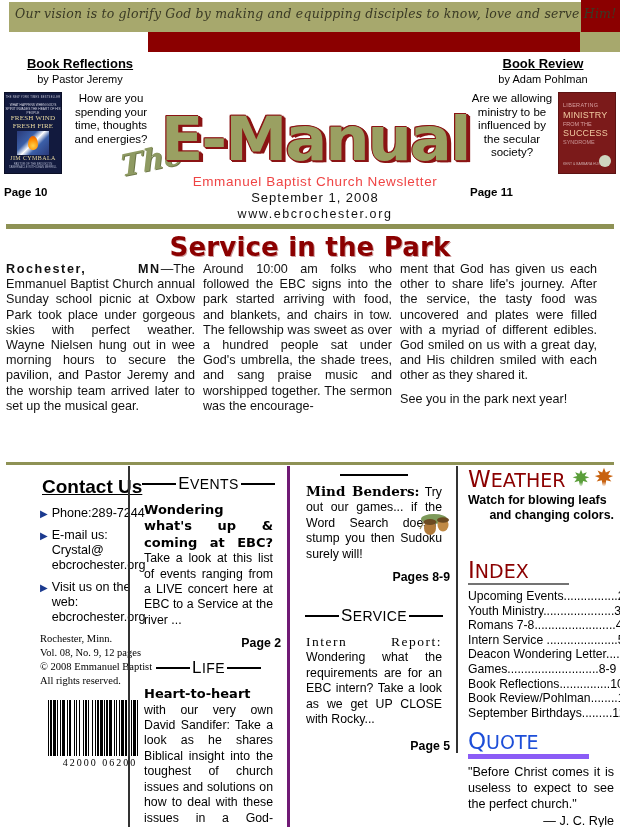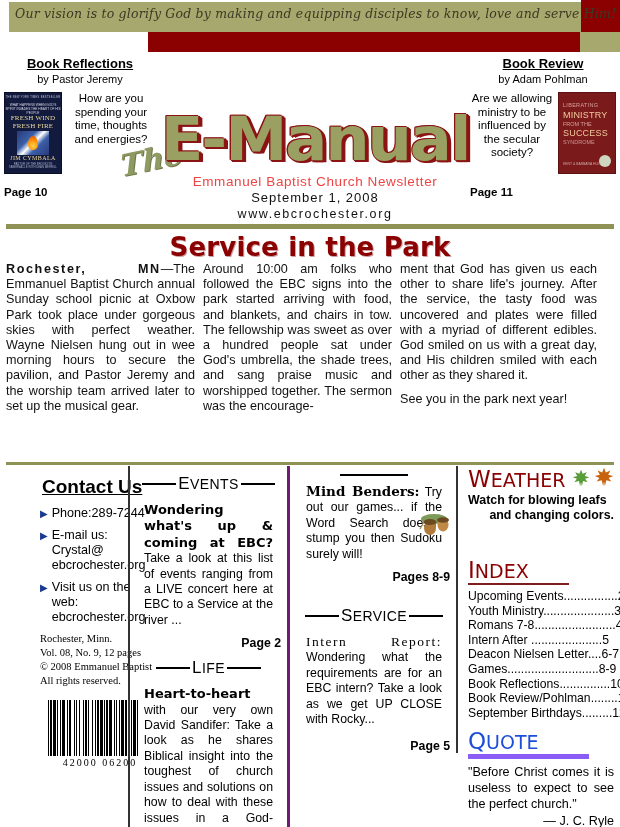--- a/index.html
+++ b/index.html
@@ -126,21 +126,21 @@
   .blurbtxt .hook-c{font-family:"Liberation Serif",serif;font-size:13.5px;letter-spacing:1.5px;}
   .pgref{font-size:12.3px;font-weight:bold;text-align:right;margin-top:3px;}
 
   
   .wx-h{display:flex;align-items:flex-end;}
   .wx-title{font-family:"DejaVu Sans",sans-serif;font-size:19px;color:#8b0000;font-weight:normal;letter-spacing:0;}
   .wx-title .big{font-size:23px;}
   .wx-txt{font-size:12.4px;font-weight:bold;line-height:15px;margin-top:1px;}
   .wx-txt .i2{display:block;text-align:right;}
 
-  .idx-h{font-family:"DejaVu Sans",sans-serif;font-size:19px;color:#8b0000;border-bottom:2px solid #7f1d1d;display:inline-block;padding-right:40px;margin-top:8px;}
+  .idx-h{font-family:"DejaVu Sans",sans-serif;font-size:19px;color:#8b0000;border-bottom:2px solid #737373;display:inline-block;padding-right:40px;margin-top:8px;}
   .idx-h .big{font-size:23px;}
   .idx-list{margin-top:4px;}
   .idx-row{font-size:12.2px;line-height:14.6px;white-space:nowrap;}
 
   .q-h{font-family:"DejaVu Sans",sans-serif;font-size:19px;color:#1d4ed8;border-bottom:5px solid #8b5cf6;display:inline-block;padding-right:50px;margin-top:8px;}
   .q-h .big{font-size:23px;}
   .q-txt{font-size:12.6px;line-height:16px;margin-top:5px;text-align:justify;}
   .q-by{font-size:12.6px;text-align:right;margin-top:2px;}
   .leaf{display:inline-block;}
 </style>
@@ -384,22 +384,22 @@
           <ellipse cx="27" cy="16" rx="5.5" ry="6.5" fill="#c08a46"></ellipse>
           <ellipse cx="27" cy="11" rx="6" ry="2.8" fill="#6b4a22"></ellipse>
         </svg>
       </div>
 
       <div class="idx-h"><span class="big">I</span>NDEX</div>
       <div class="idx-list">
         <div class="idx-row"><span>Upcoming Events</span><span>................</span><span>2</span></div>
         <div class="idx-row"><span>Youth Ministry</span><span>.....................</span><span>3</span></div>
         <div class="idx-row"><span>Romans 7-8</span><span>........................</span><span>4</span></div>
-        <div class="idx-row"><span>Intern After </span><span>.....................</span><span>5</span></div>
-        <div class="idx-row"><span>Deacon Nielsen Letter</span><span>....</span><span>6-7</span></div>
+        <div class="idx-row"><span>Intern Service </span><span>.....................</span><span>5</span></div>
+        <div class="idx-row"><span>Deacon Wondering Letter</span><span>....</span><span>6-7</span></div>
         <div class="idx-row"><span>Games</span><span>...........................</span><span>8-9</span></div>
         <div class="idx-row"><span>Book Reflections</span><span>...............</span><span>10</span></div>
         <div class="idx-row"><span>Book Review/Pohlman</span><span>........</span><span>11</span></div>
         <div class="idx-row"><span>September Birthdays</span><span>.........</span><span>12</span></div>
       </div>
 
       <div class="q-h"><span class="big">Q</span>UOTE</div>
       <div class="q-txt">"Before Christ comes it is useless to expect to see the perfect church."</div>
       <div class="q-by">— J. C. Ryle</div>
     </div>

